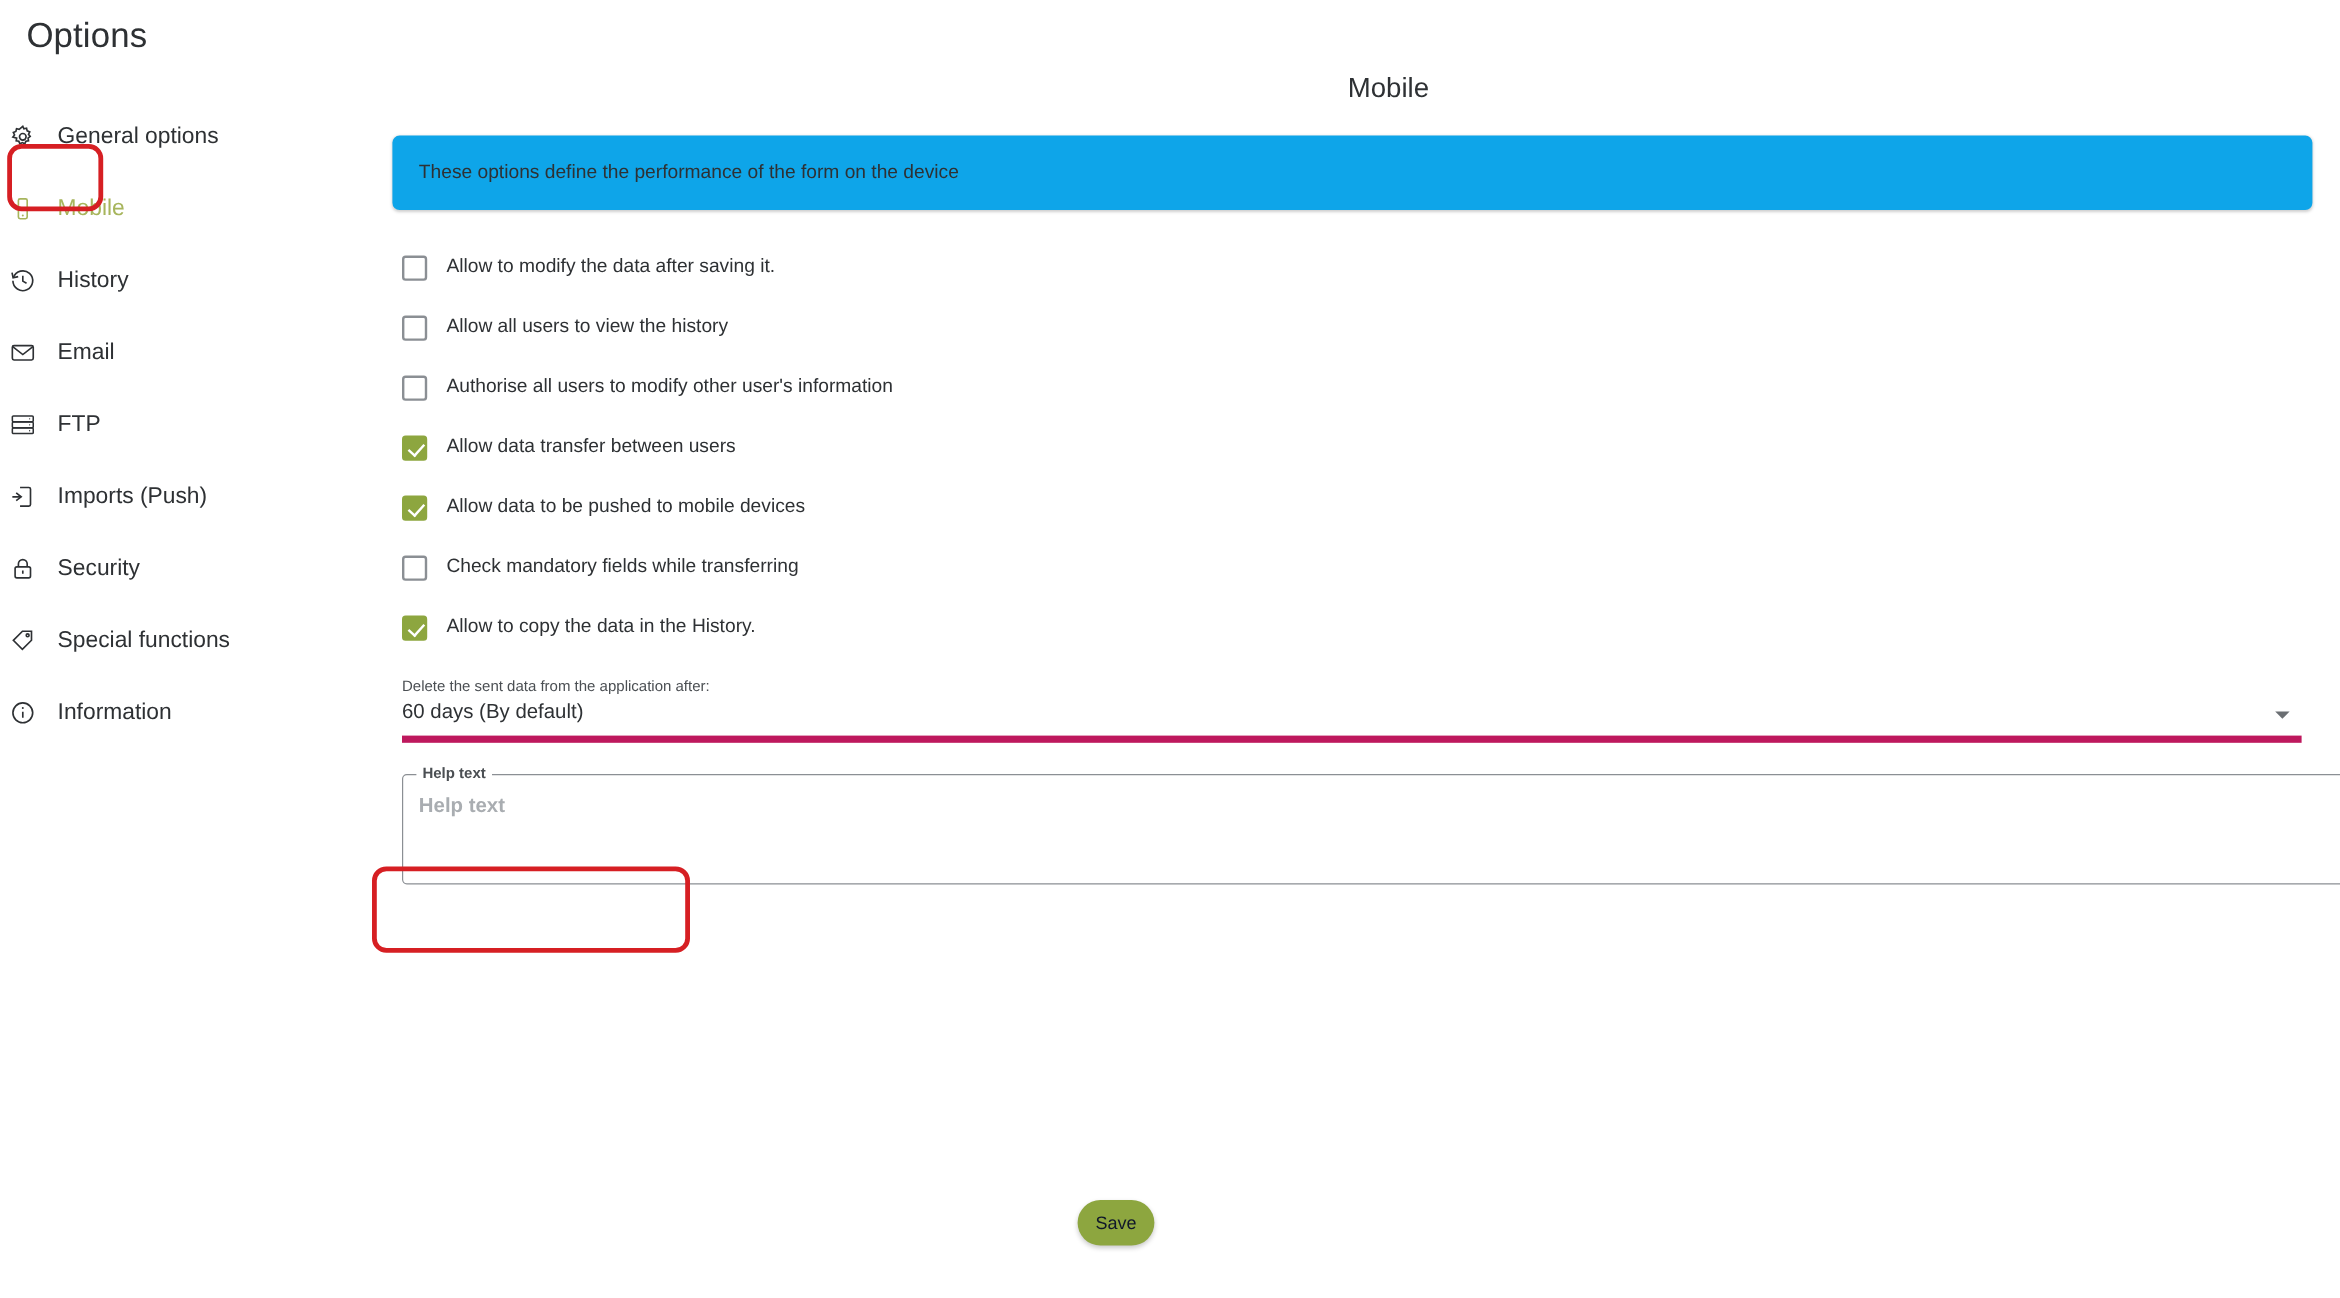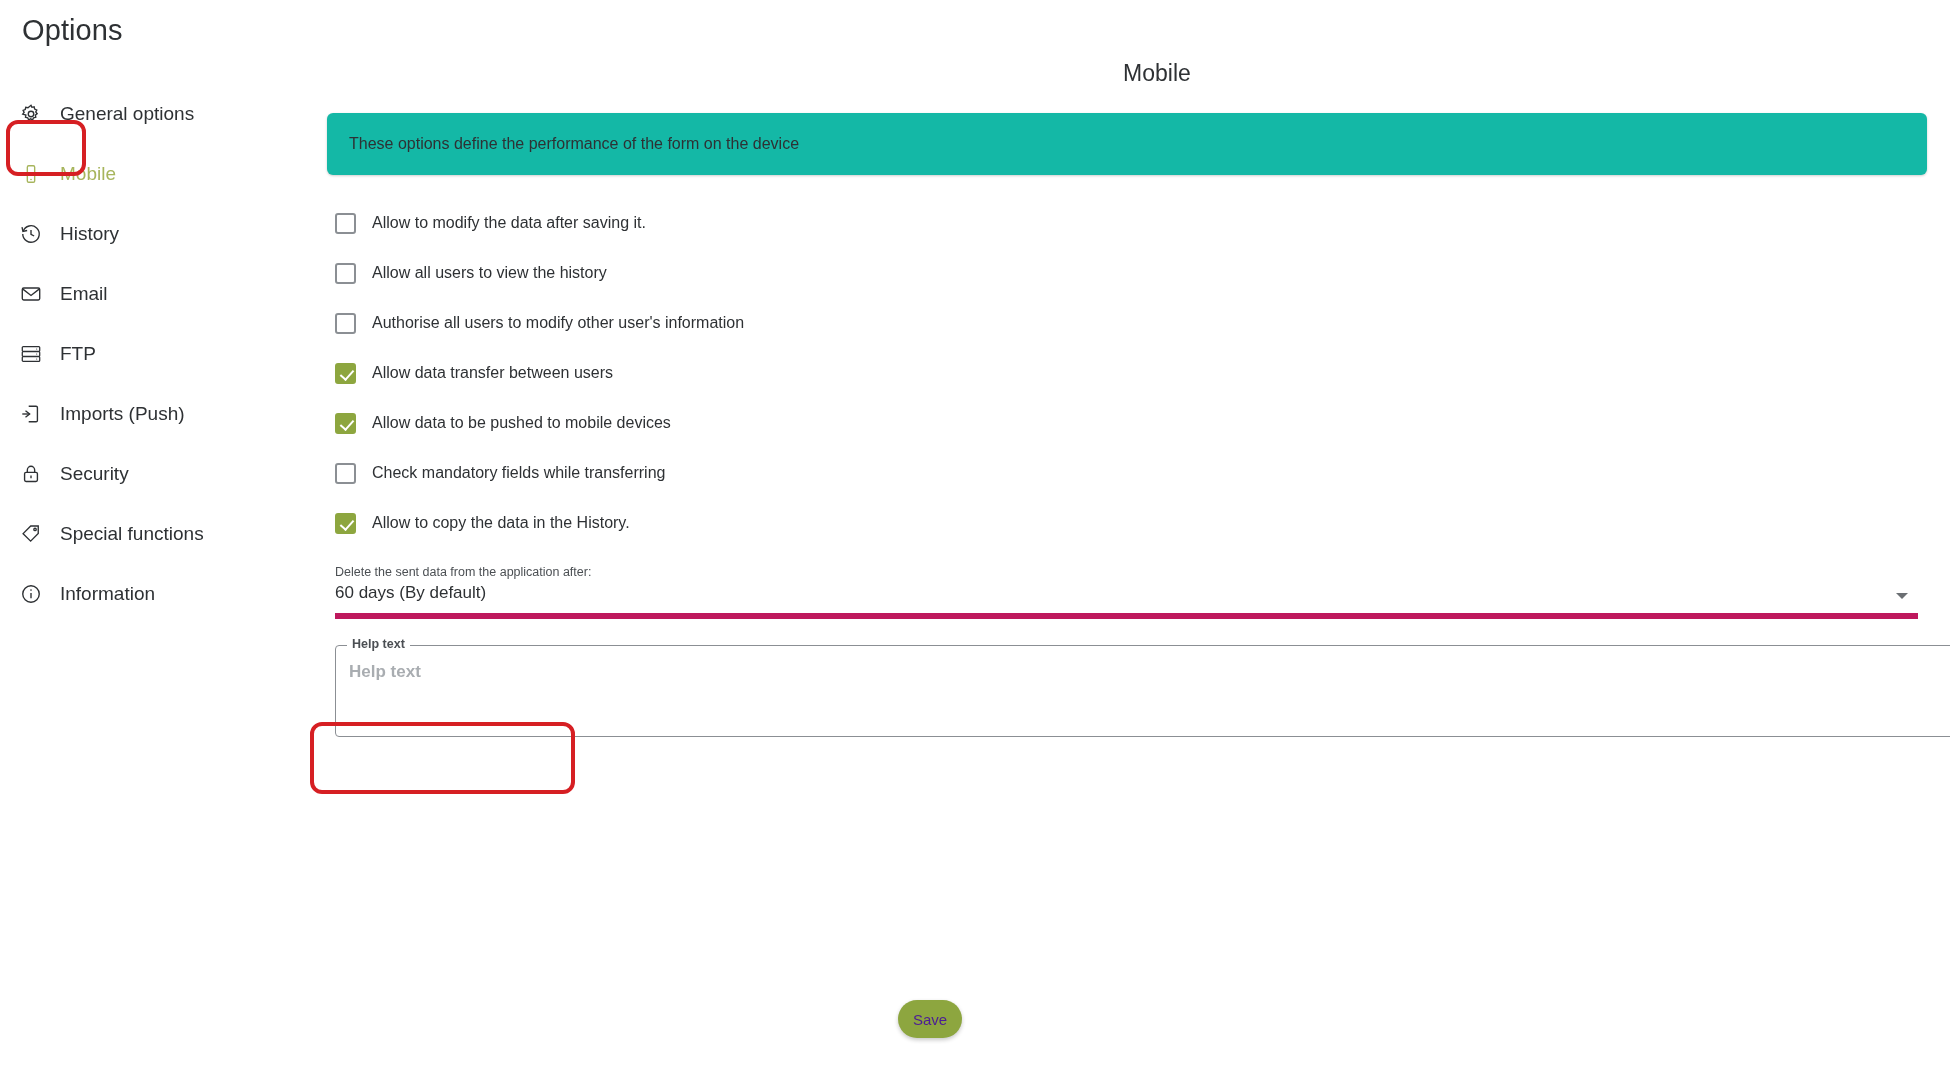--- a/index.html
+++ b/index.html
@@ -27,21 +27,21 @@
   .sidebar {
     position: absolute;
     left: 0; top: 96px;
     width: 330px;
   }
   .nav-item {
     display: flex;
     align-items: center;
     height: 36px;
     margin-bottom: 24px;
-    padding-left: 18px;
+    padding-left: 6px;
     cursor: pointer;
     font-size: 19px;
     color: #2e3134;
   }
   .nav-item .nav-icon {
     width: 26px;
     height: 26px;
     margin-right: 16px;
     display: flex;
     align-items: center;
@@ -70,21 +70,21 @@
   }
   .section-title {
     text-align: center;
     font-size: 23px;
     font-weight: 400;
     color: #2e3134;
     margin: 0 0 26px 0;
     padding-left: 60px;
   }
   .info-panel {
-    background: #14b8a6;
+    background: #0ea5e9;
     border-radius: 6px;
     box-shadow: 0 1px 3px rgba(0,0,0,0.12), 0 1px 2px rgba(0,0,0,0.08);
     height: 62px;
     display: flex;
     align-items: center;
     padding: 0 22px;
     margin-bottom: 36px;
   }
   .info-panel .info-text {
     font-size: 16px;
@@ -200,21 +200,21 @@
   
   .save-wrap {
     position: absolute;
     left: 0; top: 1000px;
     width: 1950px;
     display: flex;
     justify-content: center;
   }
   .save-btn {
     background: #8da63f;
-    color: #4c1d95;
+    color: #0f172a;
     border: none;
     border-radius: 22px;
     width: 64px;
     height: 38px;
     font-size: 15px;
     font-family: "Liberation Sans", sans-serif;
     cursor: pointer;
     box-shadow: 0 2px 4px rgba(0,0,0,0.22);
     margin-left: -90px;
   }

